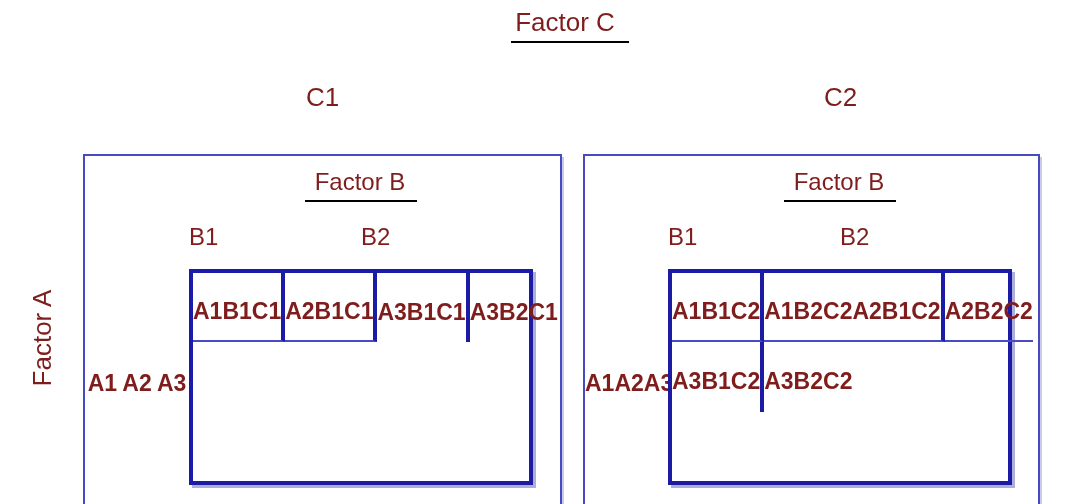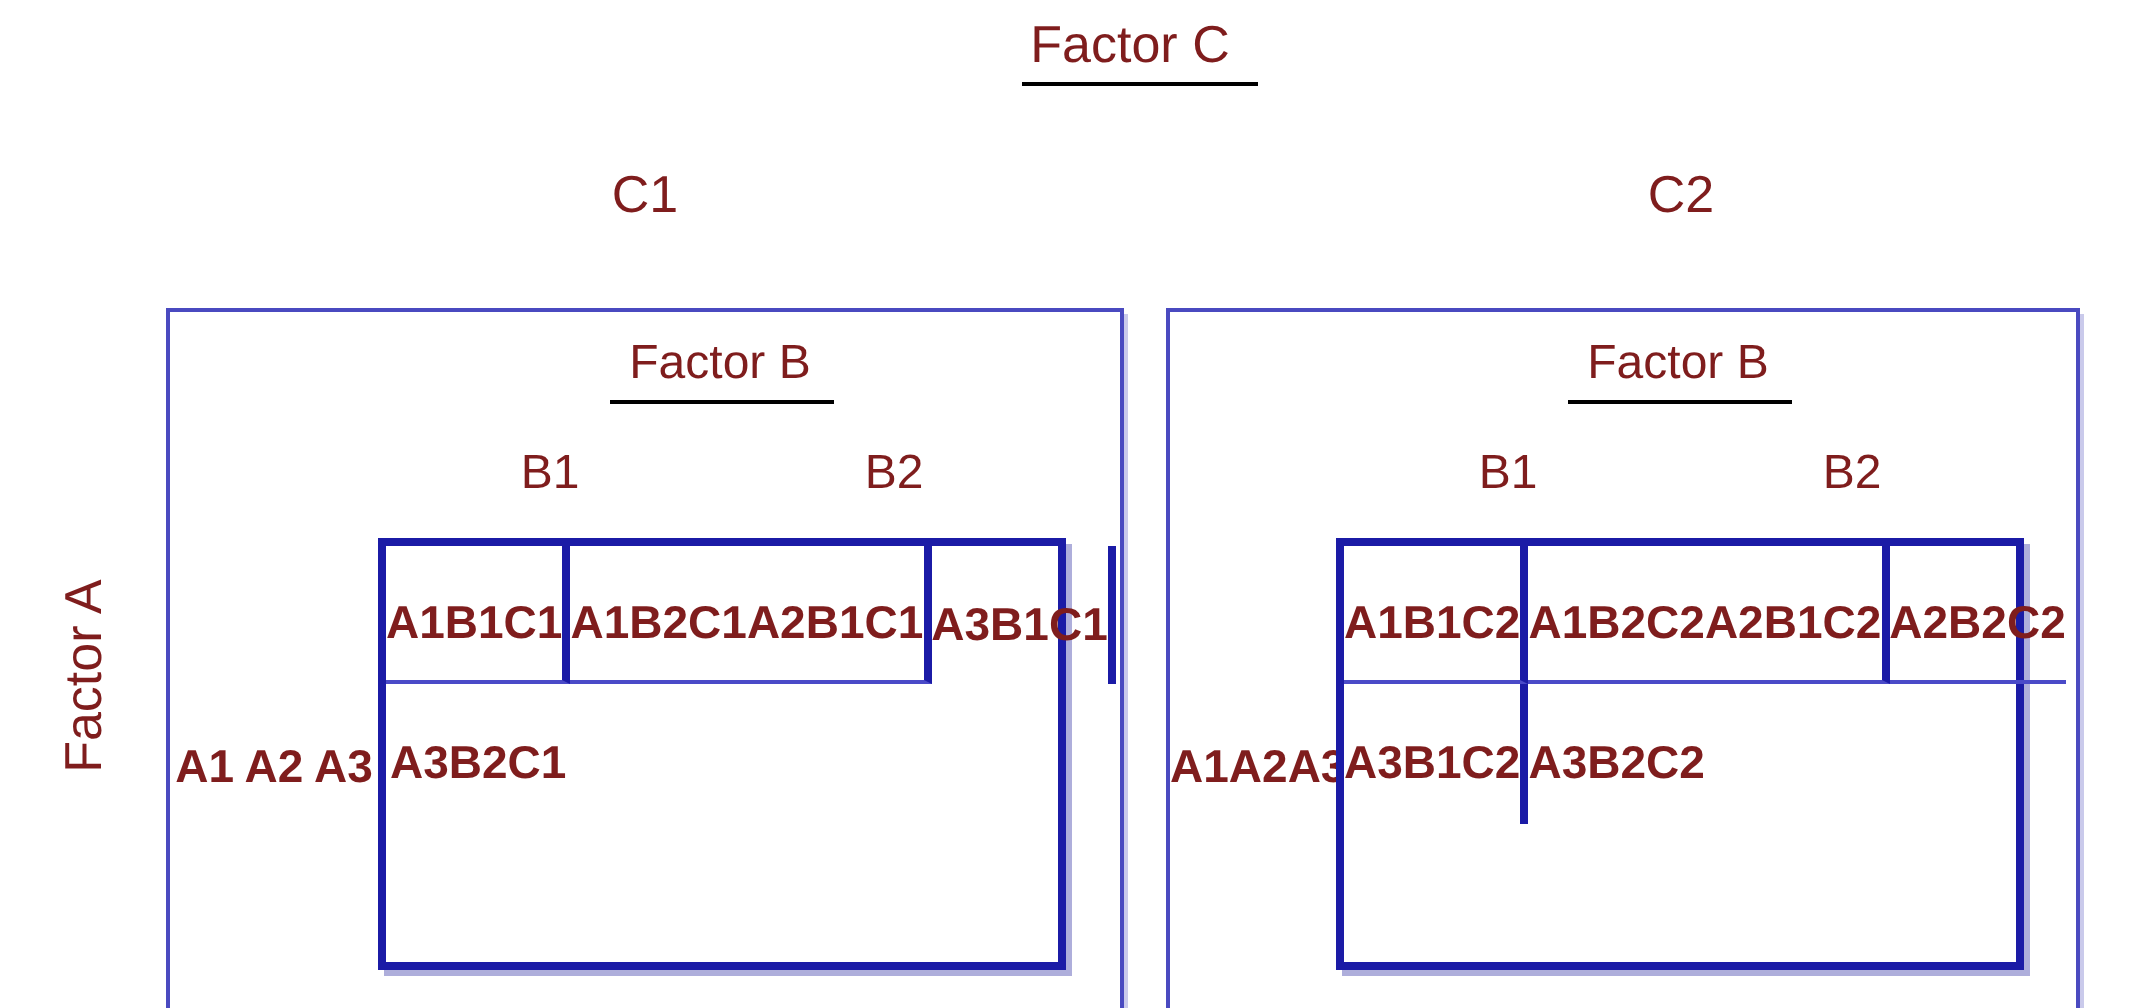--- a/index.html
+++ b/index.html
@@ -40,21 +40,21 @@
   }
   .factor-b-row .underlined {
     display:inline-block; border-bottom:2px solid #000;
     padding:0 12px 4px 10px;
   }
 
   .col-headers {
     position:absolute; top:67px; left:var(--grid-left); width:344px;
     display:flex; font-size:24px; line-height:28px;
   }
-  .col-headers span { flex:1; text-align:center; }
+  .col-headers span { flex:1; }
 
   .row-labels {
     position:absolute; top:113px; left:0; width:var(--grid-left); height:216px;
     display:flex; flex-direction:row;
   }
   .row-labels span {
     flex:1; display:flex; align-items:center; justify-content:center;
     font-weight:bold; font-size:23px; padding-top:12px; box-sizing:border-box;
   }
 
@@ -100,21 +100,20 @@
       <span>B1</span>
       <span>B2</span>
     </div>
     <div class="row-labels">
       <span>A1</span>
       <span>A2</span>
       <span>A3</span>
     </div>
     <div class="grid">
       <div class="cell cell--coldiv cell--rowdiv">A1B1C1</div>
-      <div class="cell cell--rowdiv">A1B2C1</div>
       <div class="cell cell--coldiv cell--rowdiv">A2B1C1</div>
       <div class="cell cell--coldiv">A3B1C1</div>
       <div class="cell">A3B2C1</div>
     </div>
   </section>
 
   <section class="panel panel--right">
     <div class="factor-b-row">
       <span class="underlined">Factor B</span>
     </div>

